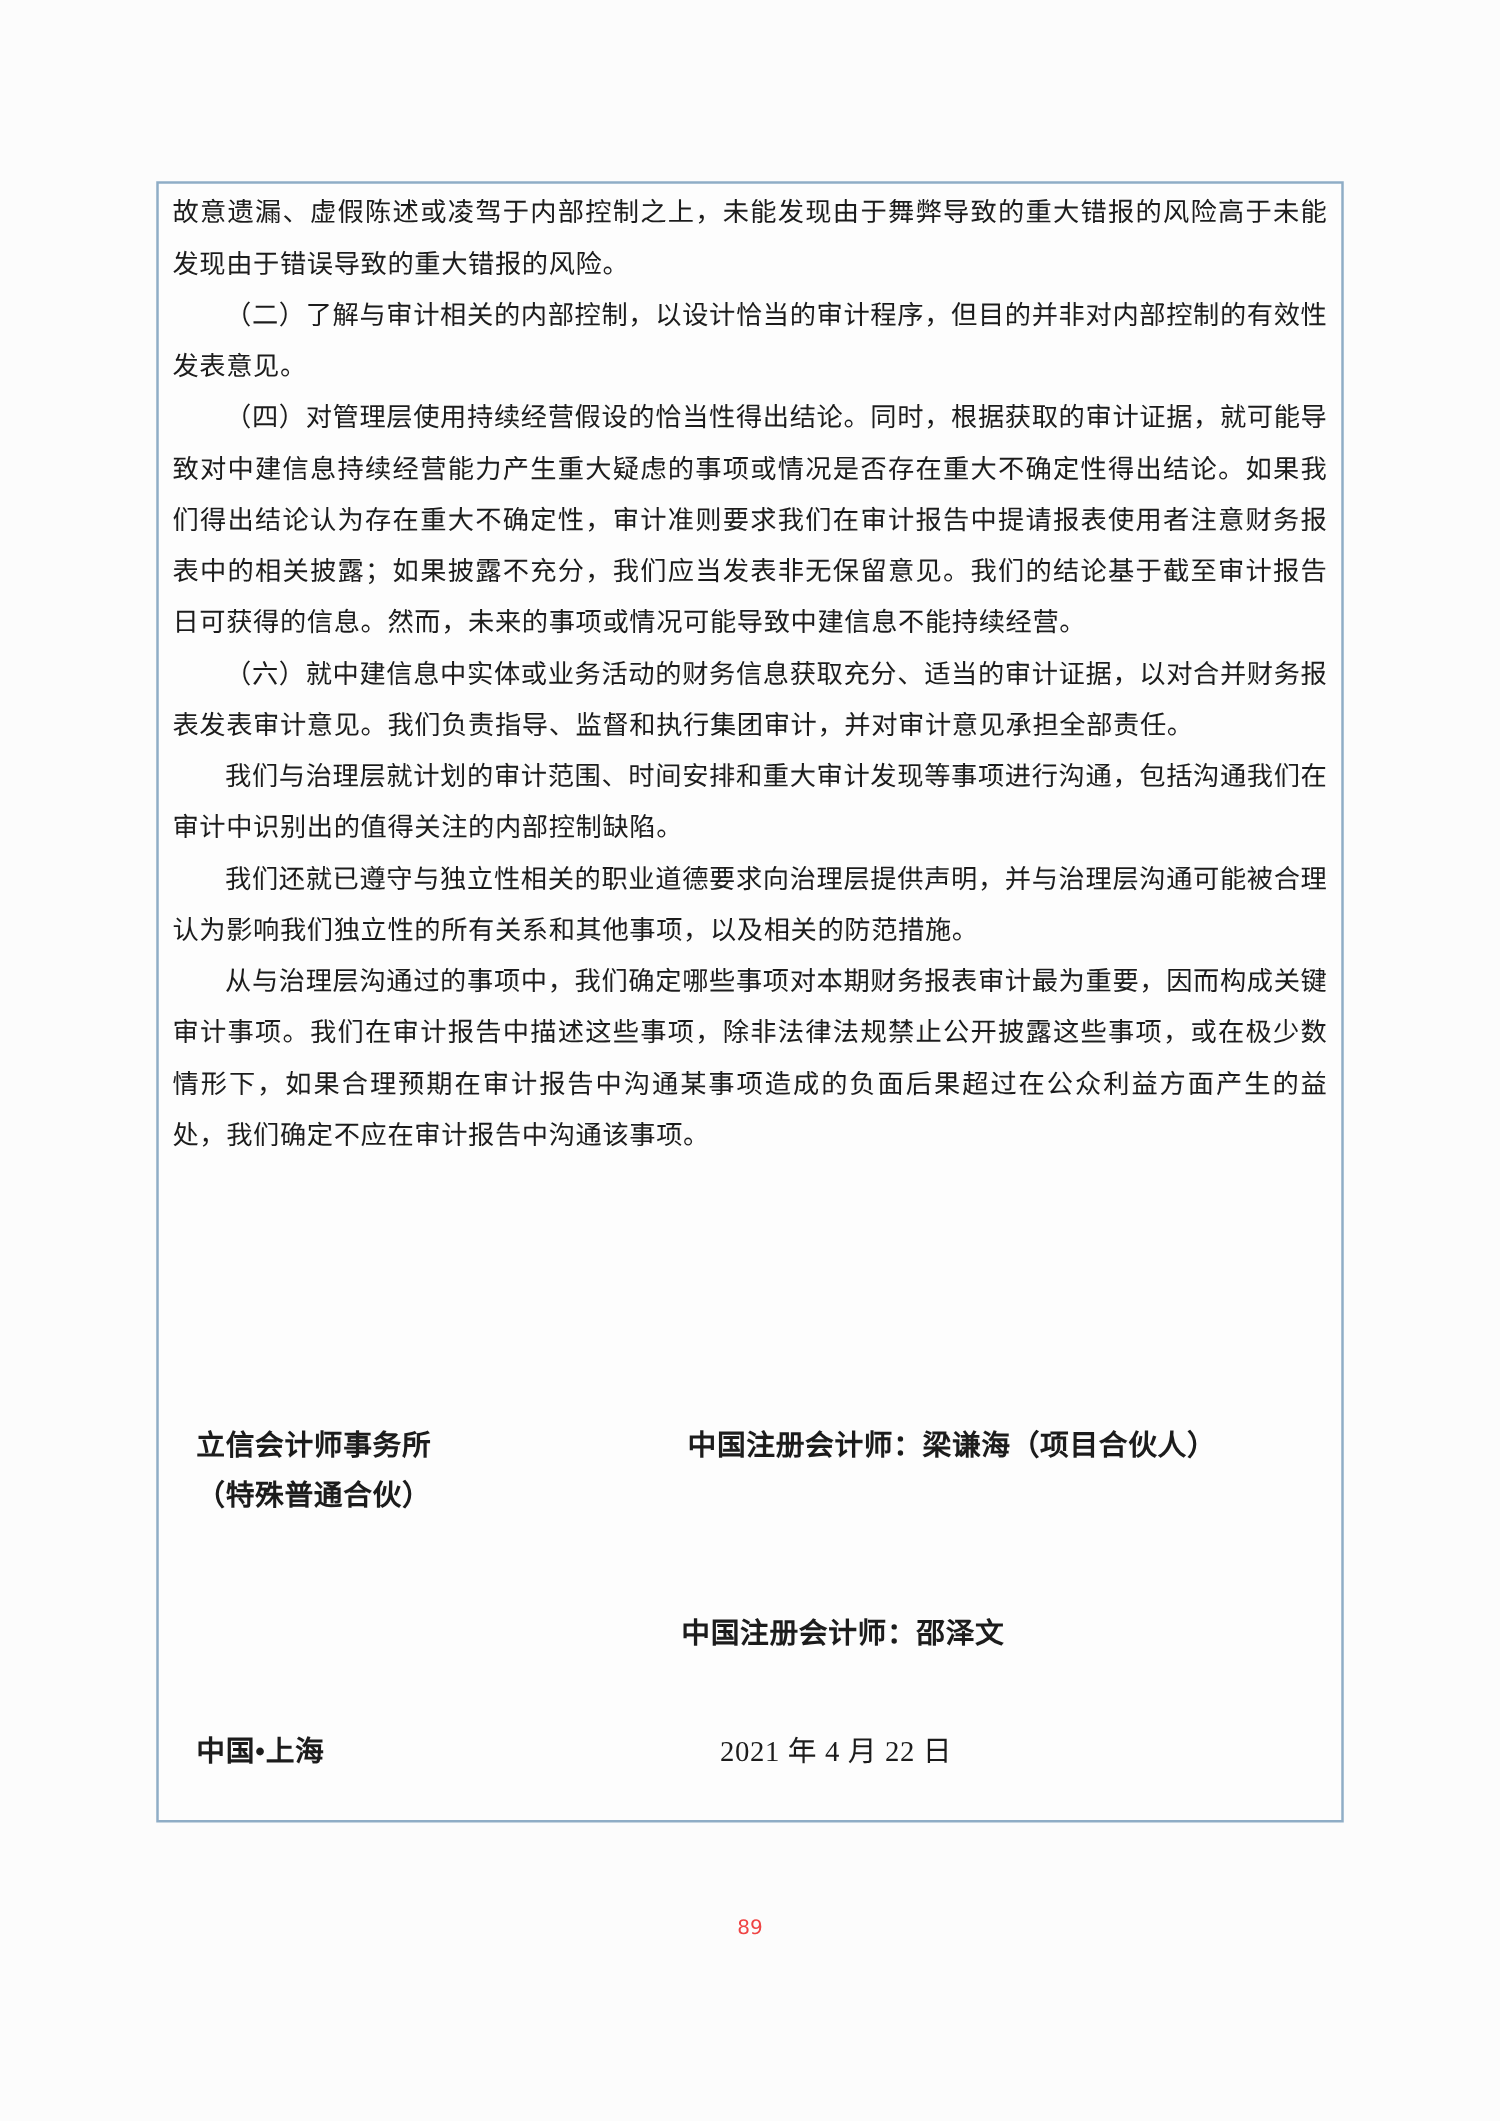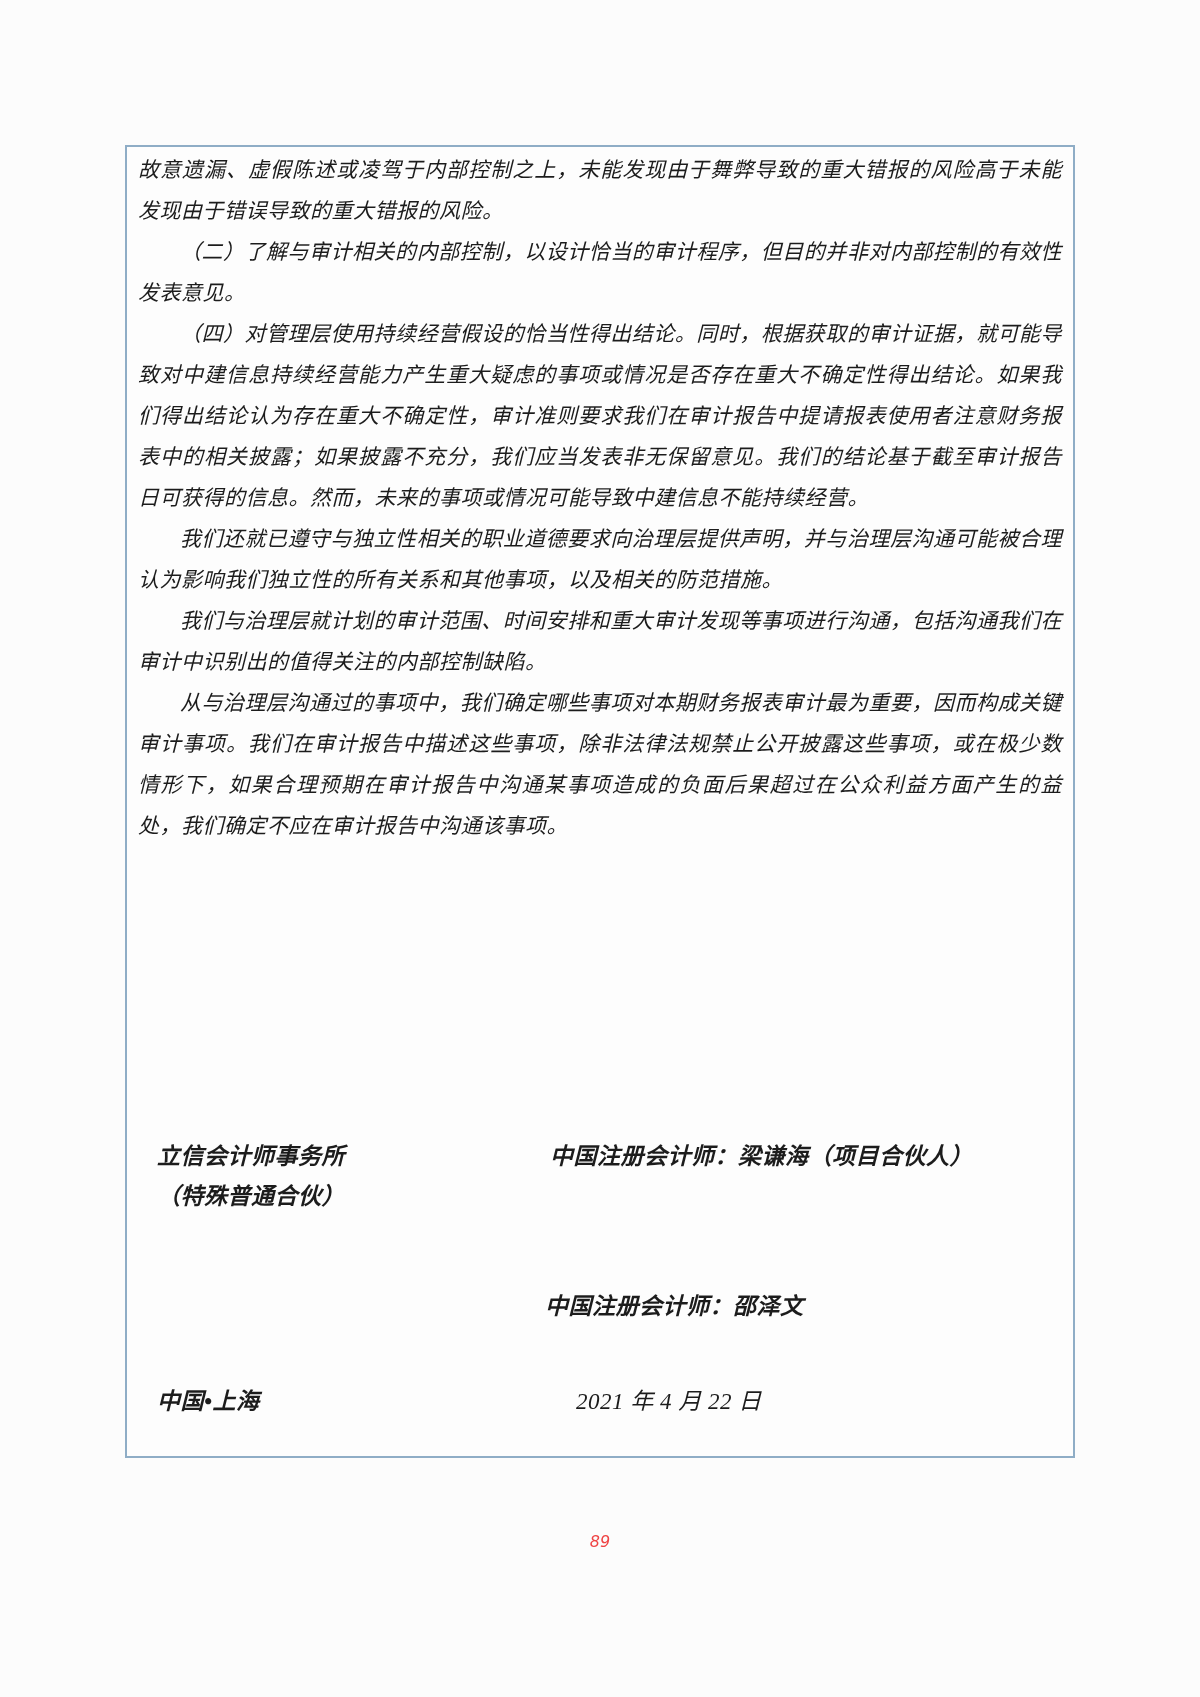--- a/index.html
+++ b/index.html
@@ -1,20 +1,20 @@
 <!DOCTYPE html>
 <html lang="zh-CN" style="--border-color: #8fadc6; --text-color: #1c1c1c; --page-bg: #fcfcfc;"><head>
 <meta charset="utf-8">
 <style>
   :root {
     --border-color: #8fadc6;
     --text-color: #1c1c1c;
     --page-bg: #fcfcfc;
   }
-  * { margin: 0; padding: 0; box-sizing: border-box; font-style: italic; }
+  * { margin: 0; padding: 0; box-sizing: border-box; }
   html, body {
     width: 1200px;
     height: 1697px;
     background: var(--page-bg);
     font-family: "Liberation Serif", "DejaVu Serif", serif;
     color: var(--text-color);
     position: relative;
     overflow: hidden;
   }
   .page {
@@ -70,22 +70,23 @@
 </head>
 <body>
 
 <div class="page">
 
   <div class="content-box">
 
     <p class="para">故意遗漏、虚假陈述或凌驾于内部控制之上，未能发现由于舞弊导致的重大错报的风险高于未能发现由于错误导致的重大错报的风险。</p>
     <p class="para indent">（二）了解与审计相关的内部控制，以设计恰当的审计程序，但目的并非对内部控制的有效性发表意见。</p>
     <p class="para indent">（四）对管理层使用持续经营假设的恰当性得出结论。同时，根据获取的审计证据，就可能导致对中建信息持续经营能力产生重大疑虑的事项或情况是否存在重大不确定性得出结论。如果我们得出结论认为存在重大不确定性，审计准则要求我们在审计报告中提请报表使用者注意财务报表中的相关披露；如果披露不充分，我们应当发表非无保留意见。我们的结论基于截至审计报告日可获得的信息。然而，未来的事项或情况可能导致中建信息不能持续经营。</p>
+    <p class="para indent">（六）就中建信息中实体或业务活动的财务信息获取充分、适当的审计证据，以对合并财务报表发表审计意见。我们负责指导、监督和执行集团审计，并对审计意见承担全部责任。</p>
+    <p class="para indent">我们与治理层就计划的审计范围、时间安排和重大审计发现等事项进行沟通，包括沟通我们在审计中识别出的值得关注的内部控制缺陷。</p>
     <p class="para indent">我们还就已遵守与独立性相关的职业道德要求向治理层提供声明，并与治理层沟通可能被合理认为影响我们独立性的所有关系和其他事项，以及相关的防范措施。</p>
-    <p class="para indent">我们与治理层就计划的审计范围、时间安排和重大审计发现等事项进行沟通，包括沟通我们在审计中识别出的值得关注的内部控制缺陷。</p>
     <p class="para indent">从与治理层沟通过的事项中，我们确定哪些事项对本期财务报表审计最为重要，因而构成关键审计事项。我们在审计报告中描述这些事项，除非法律法规禁止公开披露这些事项，或在极少数情形下，如果合理预期在审计报告中沟通某事项造成的负面后果超过在公众利益方面产生的益处，我们确定不应在审计报告中沟通该事项。</p>
 
     <div class="sig firm-name">立信会计师事务所</div>
     <div class="sig cpa1">中国注册会计师：梁谦海（项目合伙人）</div>
     <div class="sig firm-type">（特殊普通合伙）</div>
     <div class="sig cpa2">中国注册会计师：邵泽文</div>
     <div class="sig location">中国•上海</div>
     <div class="sig date">2021 年 4 月 22 日</div>
 
   </div>

